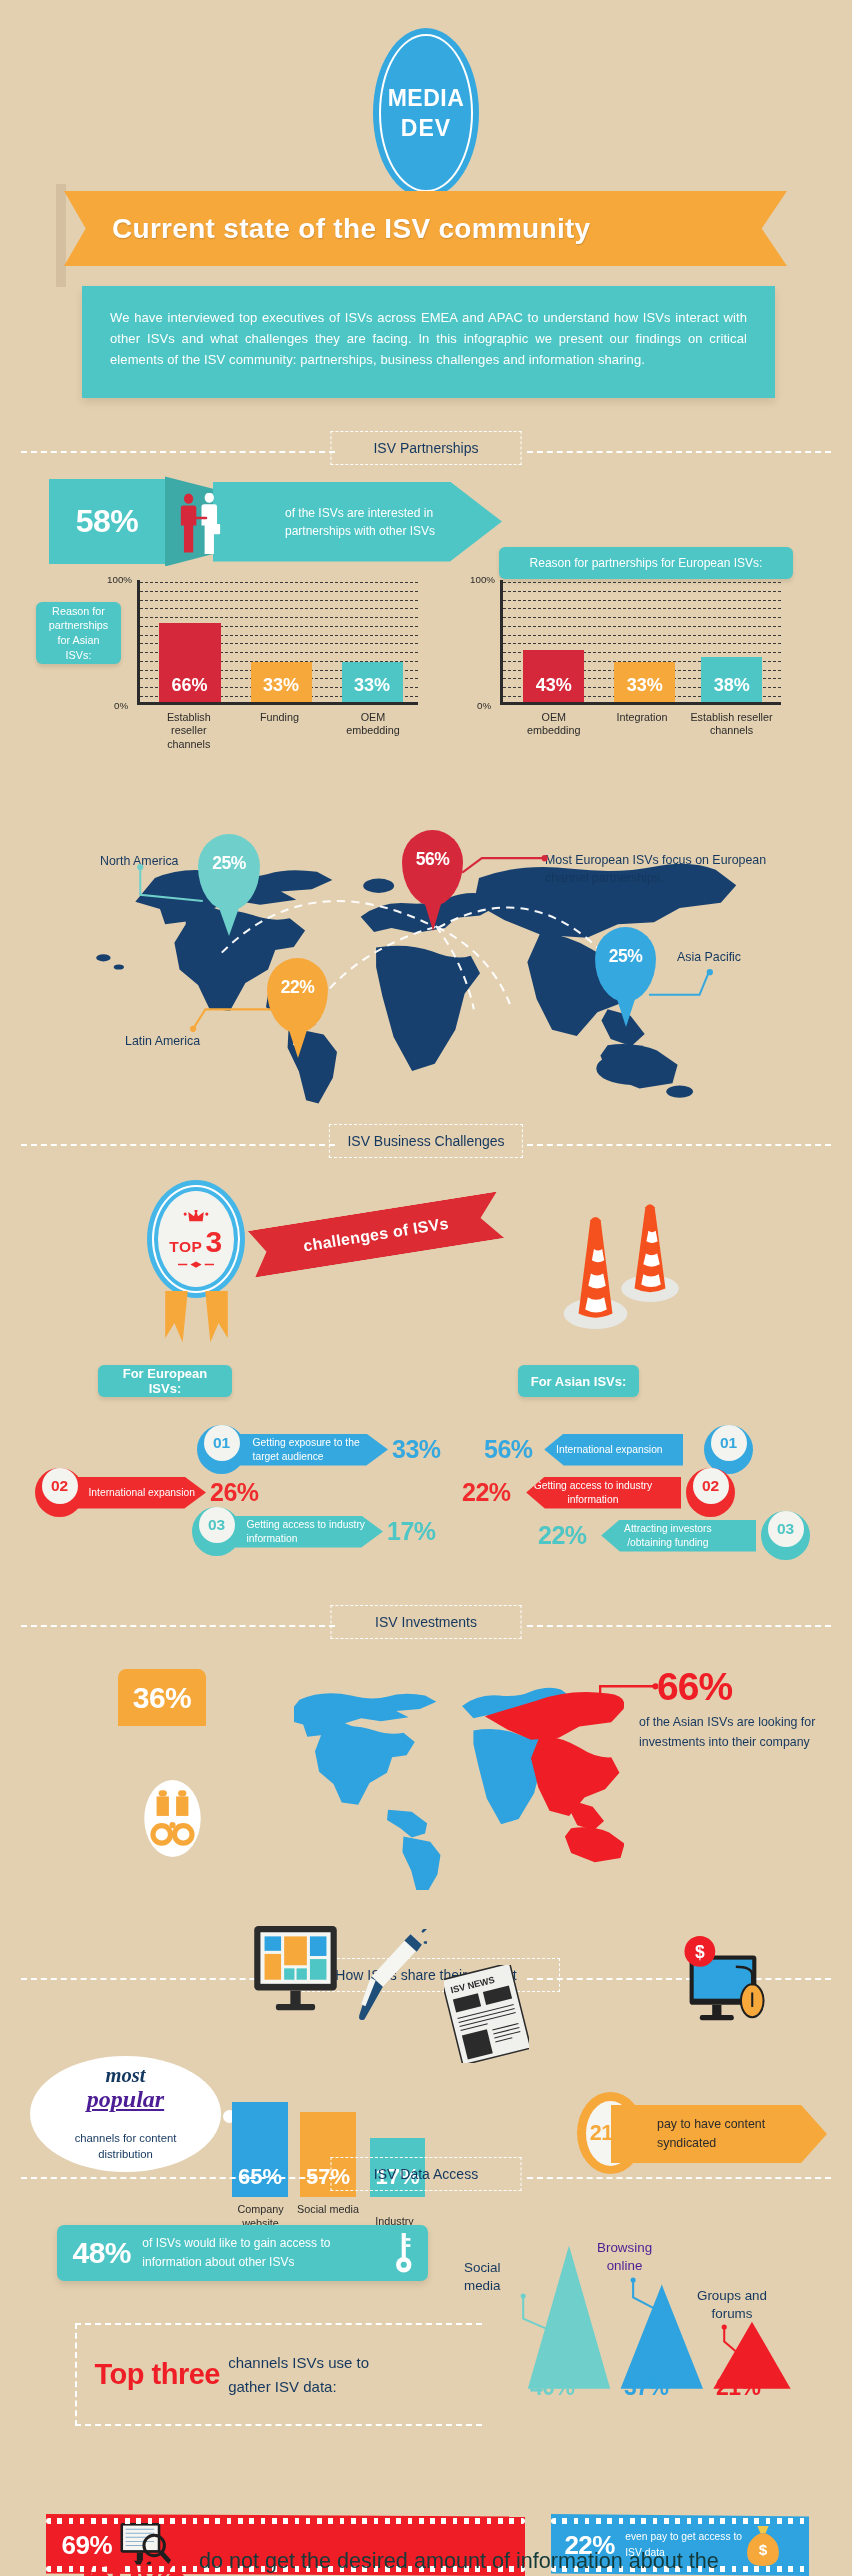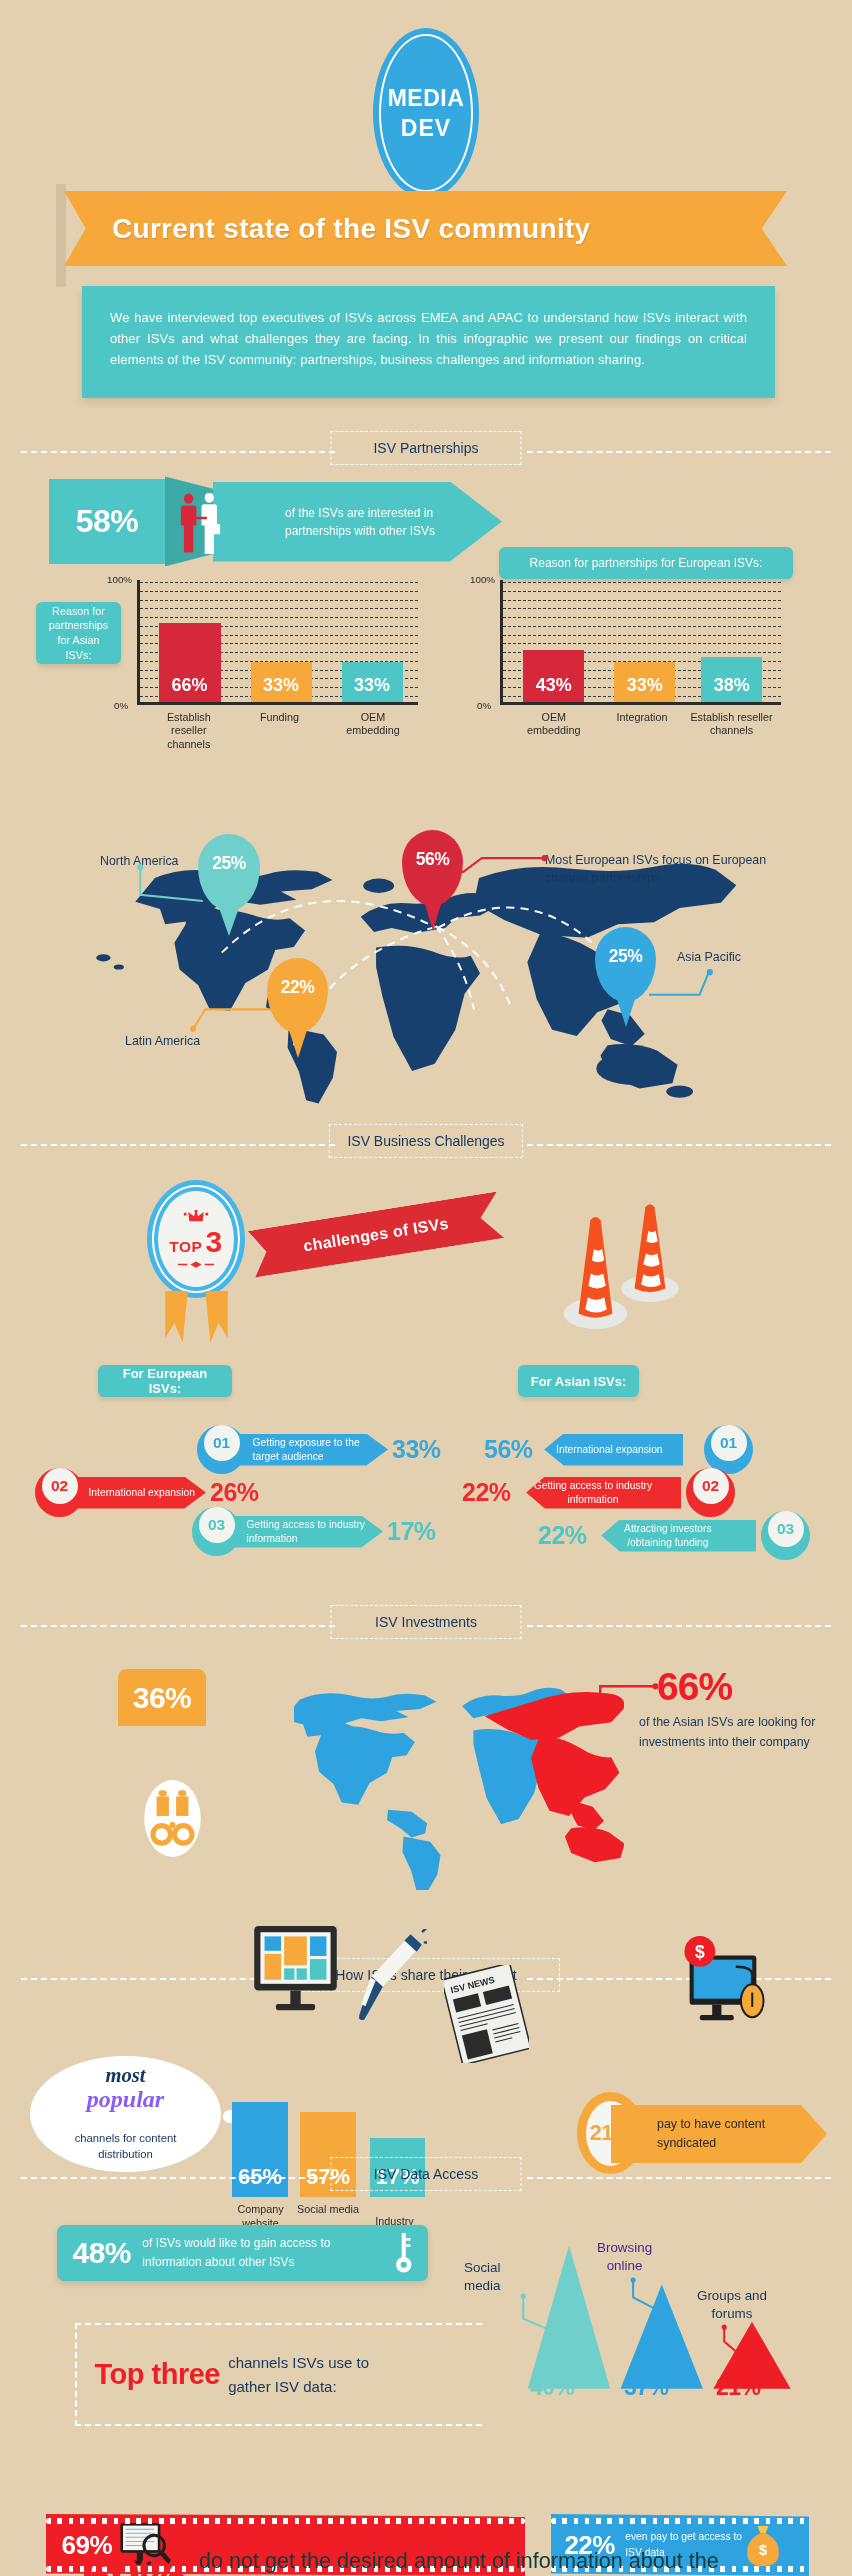--- a/index.html
+++ b/index.html
@@ -555,21 +555,21 @@
     <div class="dash-l"></div>
     <div class="dash-r"></div>
     <div class="box" style="min-width:268px;">
       <span>How ISVs share their content</span>
     </div>
   </div>
 
   <div style="position:absolute;left:30px;top:2056px;width:191px;height:116px;background:#fff;border-radius:50%;
               display:flex;flex-direction:column;align-items:center;justify-content:center;text-align:center;">
     <div style="color:#14375f;font-family:'Liberation Serif',serif;font-style:italic;font-weight:bold;font-size:20.6px;line-height:1.05;">most</div>
-    <div style="color:#8b5cf6;font-family:'Liberation Serif',serif;font-style:italic;font-weight:bold;font-size:24px;line-height:1.05;margin-bottom:19px;">popular</div>
+    <div style="color:#4c1d95;font-family:'Liberation Serif',serif;font-style:italic;font-weight:bold;font-size:24px;line-height:1.05;margin-bottom:19px;text-decoration:underline;">popular</div>
     <div style="color:#14375f;font-size:11.3px;line-height:1.4;">channels for content</div>
     <div style="color:#14375f;font-size:11.3px;line-height:1.4;">distribution</div>
   </div>
   <div style="position:absolute;left:223px;top:2110px;width:13.4px;height:13.4px;border-radius:50%;background:#fff;"></div>
   <div style="position:absolute;left:240px;top:2102px;width:8.2px;height:8.2px;border-radius:50%;background:#fff;"></div>
 
   <svg style="position:absolute;left:251px;top:1924px;width:89px;height:98px;" viewBox="0 0 172 190">
     <rect x="6" y="4" width="160" height="125" rx="8" fill="#2b2b2b"></rect>
     <rect x="18" y="16" width="136" height="100" fill="#f5f5f2"></rect>
     <rect x="26" y="24" width="32" height="28" fill="#2ea3e0"></rect>

